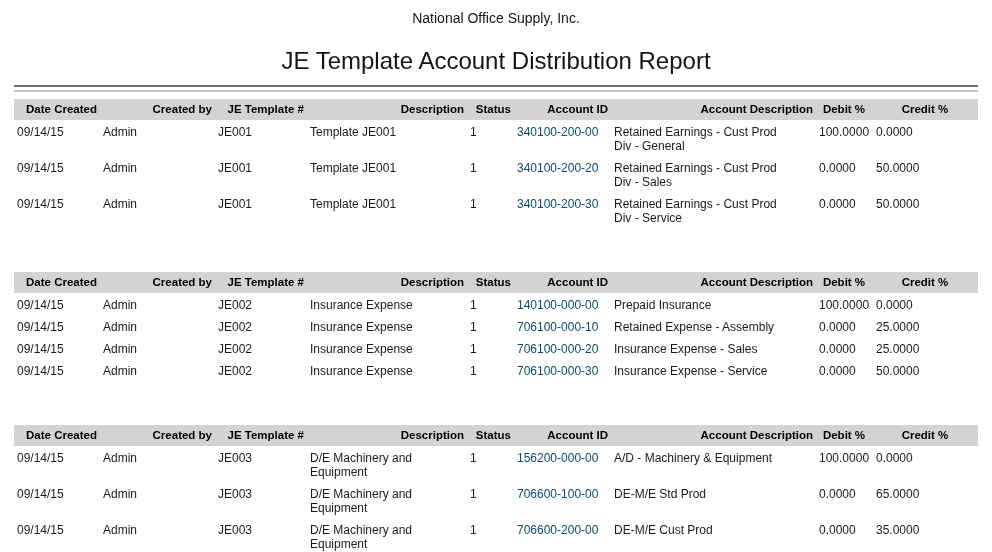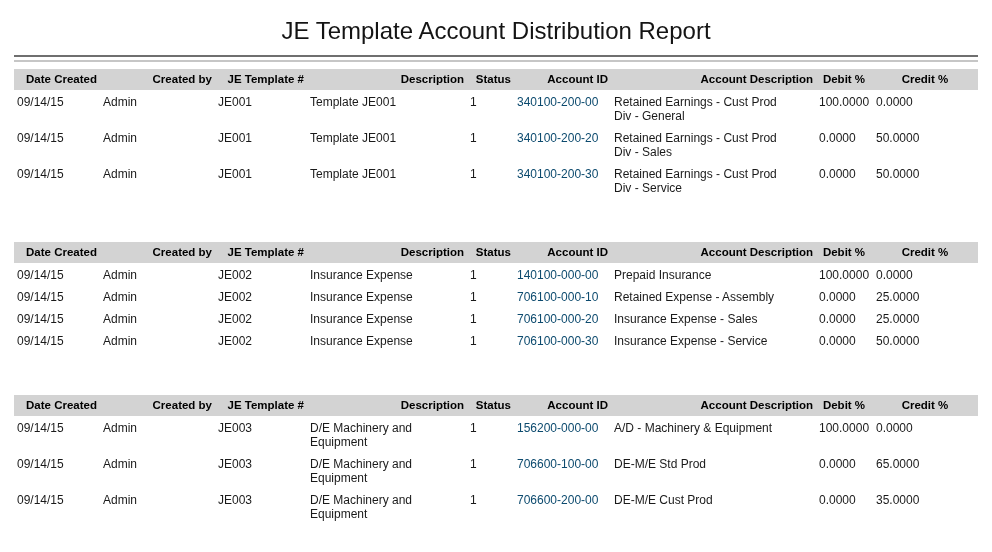--- a/index.html
+++ b/index.html
@@ -21,21 +21,21 @@
     padding-top: 10px;
   }
   .company-name {
     font-size: 14px;
     line-height: 16px;
     color: #141414;
   }
   .report-title {
     font-size: 24px;
     line-height: 28px;
-    margin-top: 7px;
+    margin-top: 21px;
     color: #141414;
   }
   .double-rule {
     margin: 10px 14px 7px 14px;
   }
   .rule-dark {
     height: 0;
     border-top: 2px solid #6f6f6f;
   }
   .rule-light {
@@ -78,20 +78,21 @@
     color: #0c4a6e;
     text-decoration: none;
     cursor: pointer;
   }
 </style>
 </head>
 <body>
 
 <div class="page">
   <div class="report-header">
+    <div class="company-name">National Office Supply, Inc.</div>
     <div class="report-title">JE Template Account Distribution Report</div>
   </div>
 
   <div class="double-rule">
     <div class="rule-dark"></div>
     <div class="rule-light"></div>
   </div>
 
   <div class="report-body">
       <table class="report-table">

